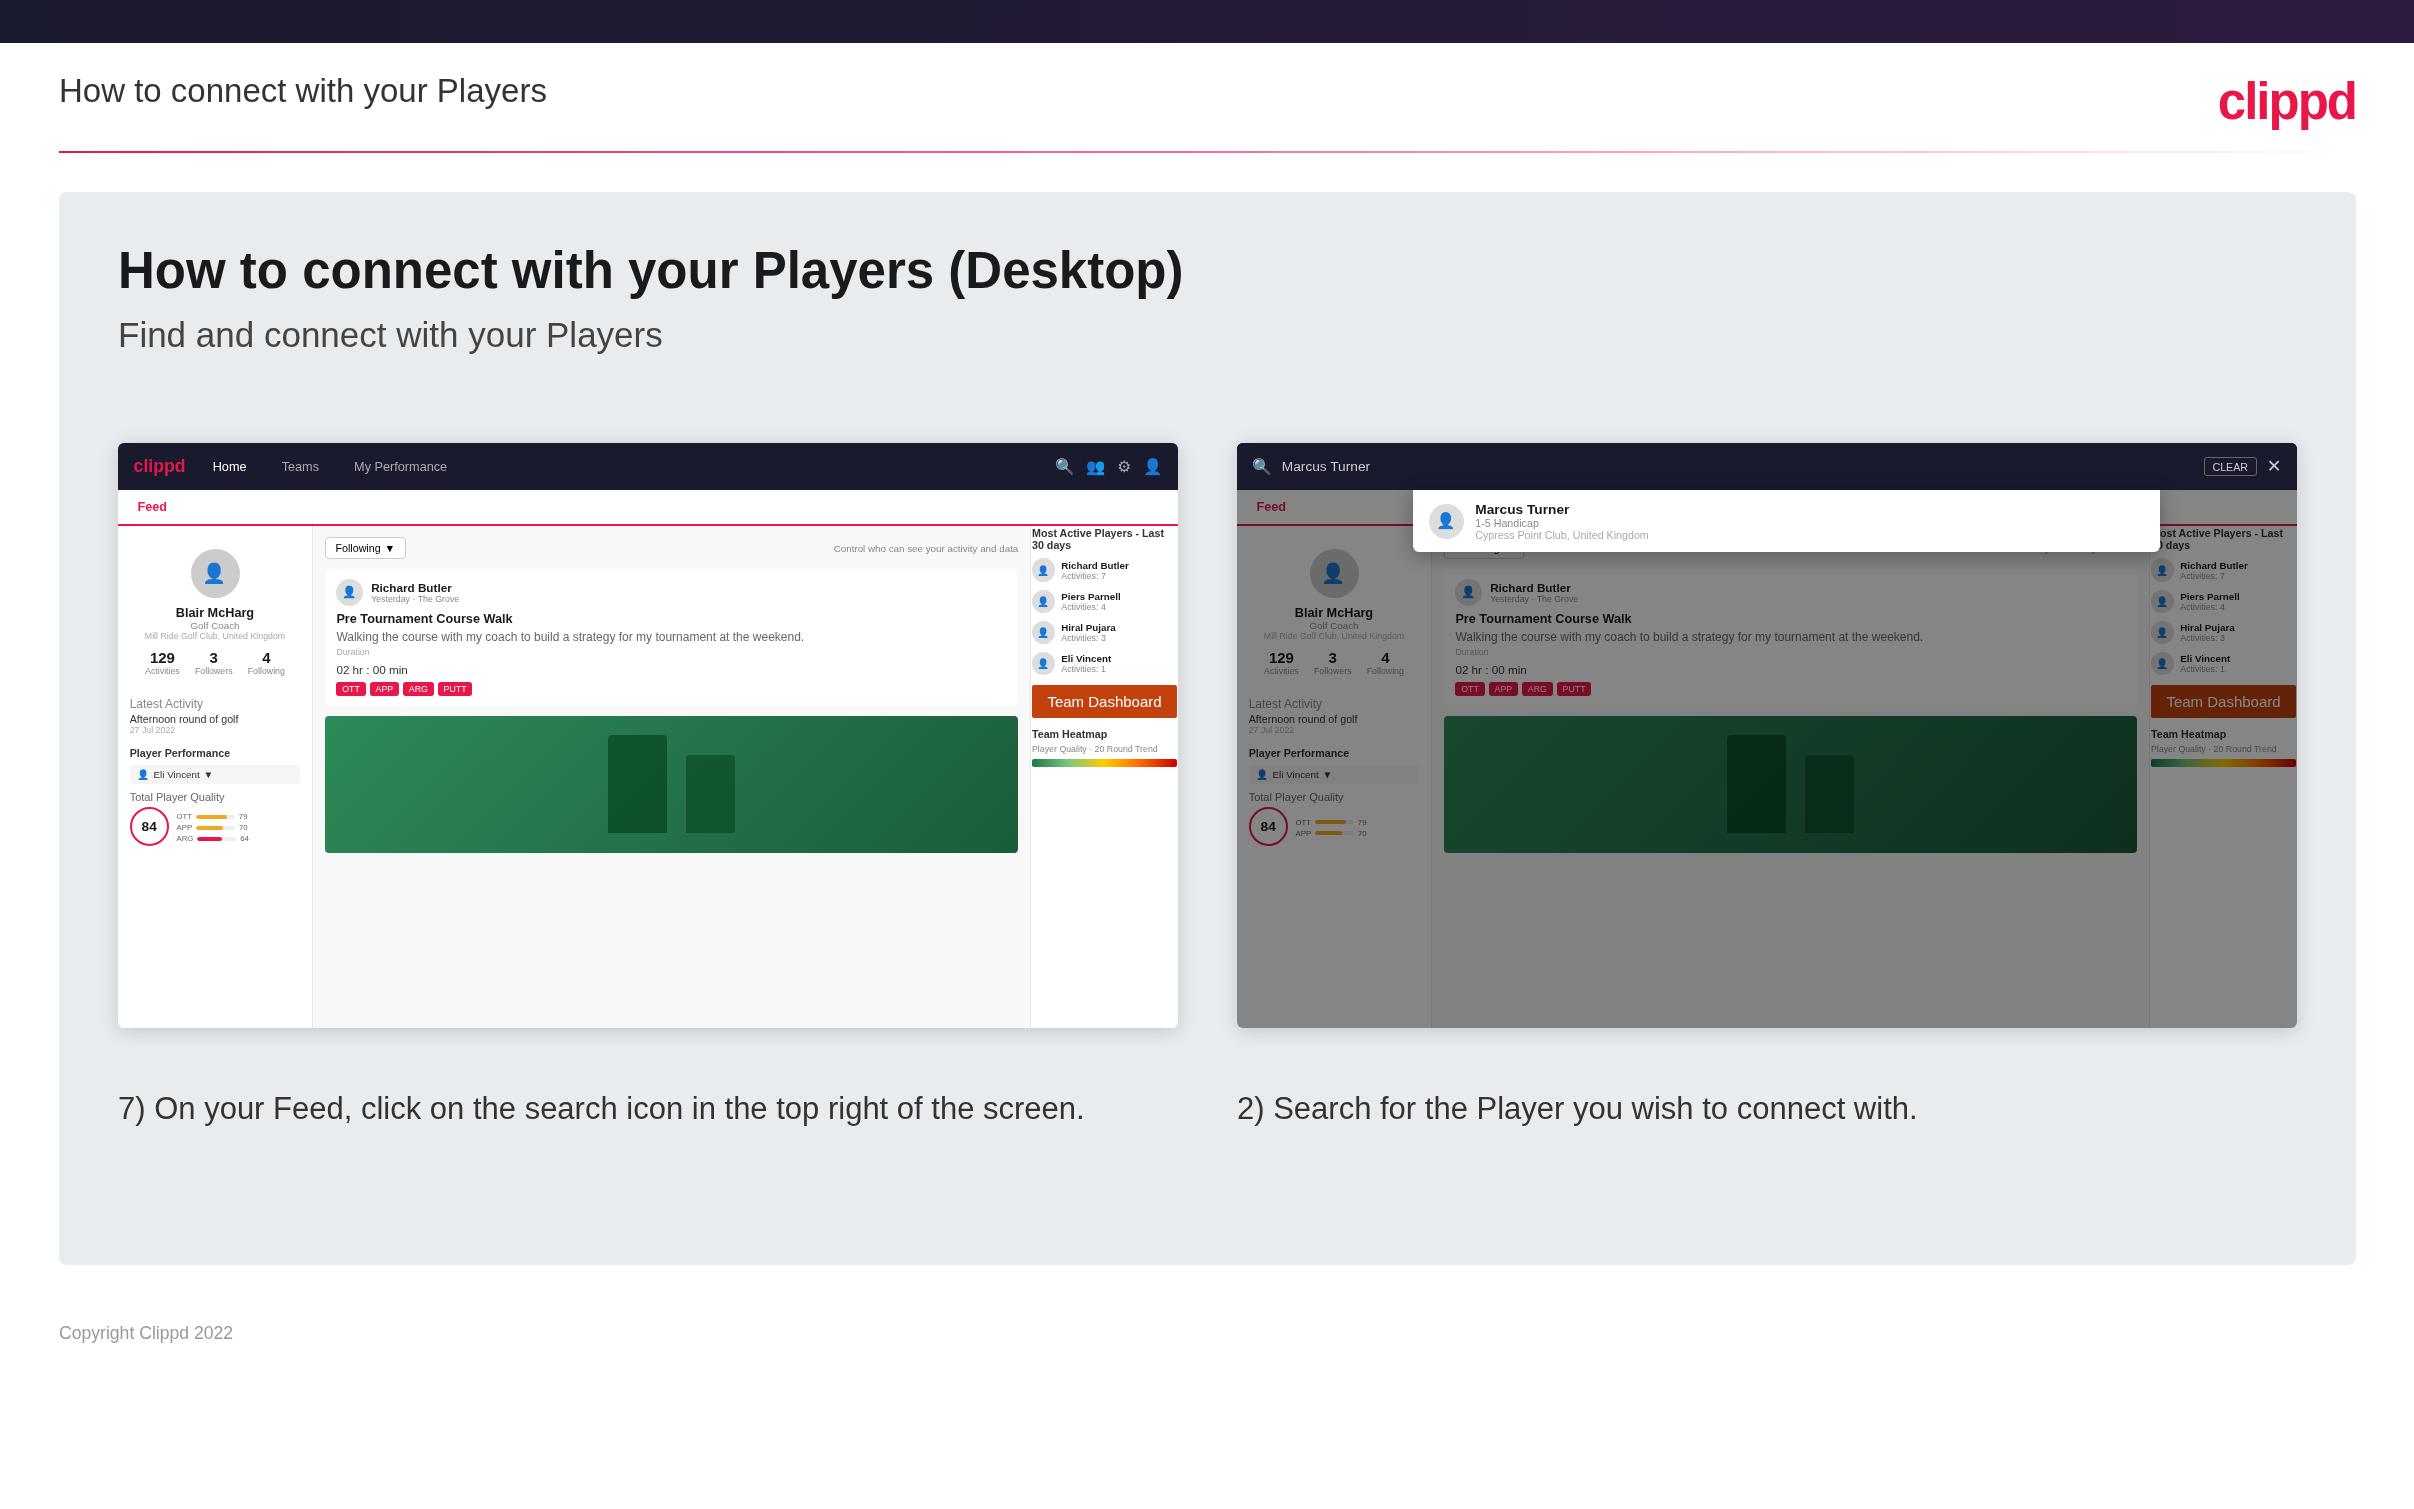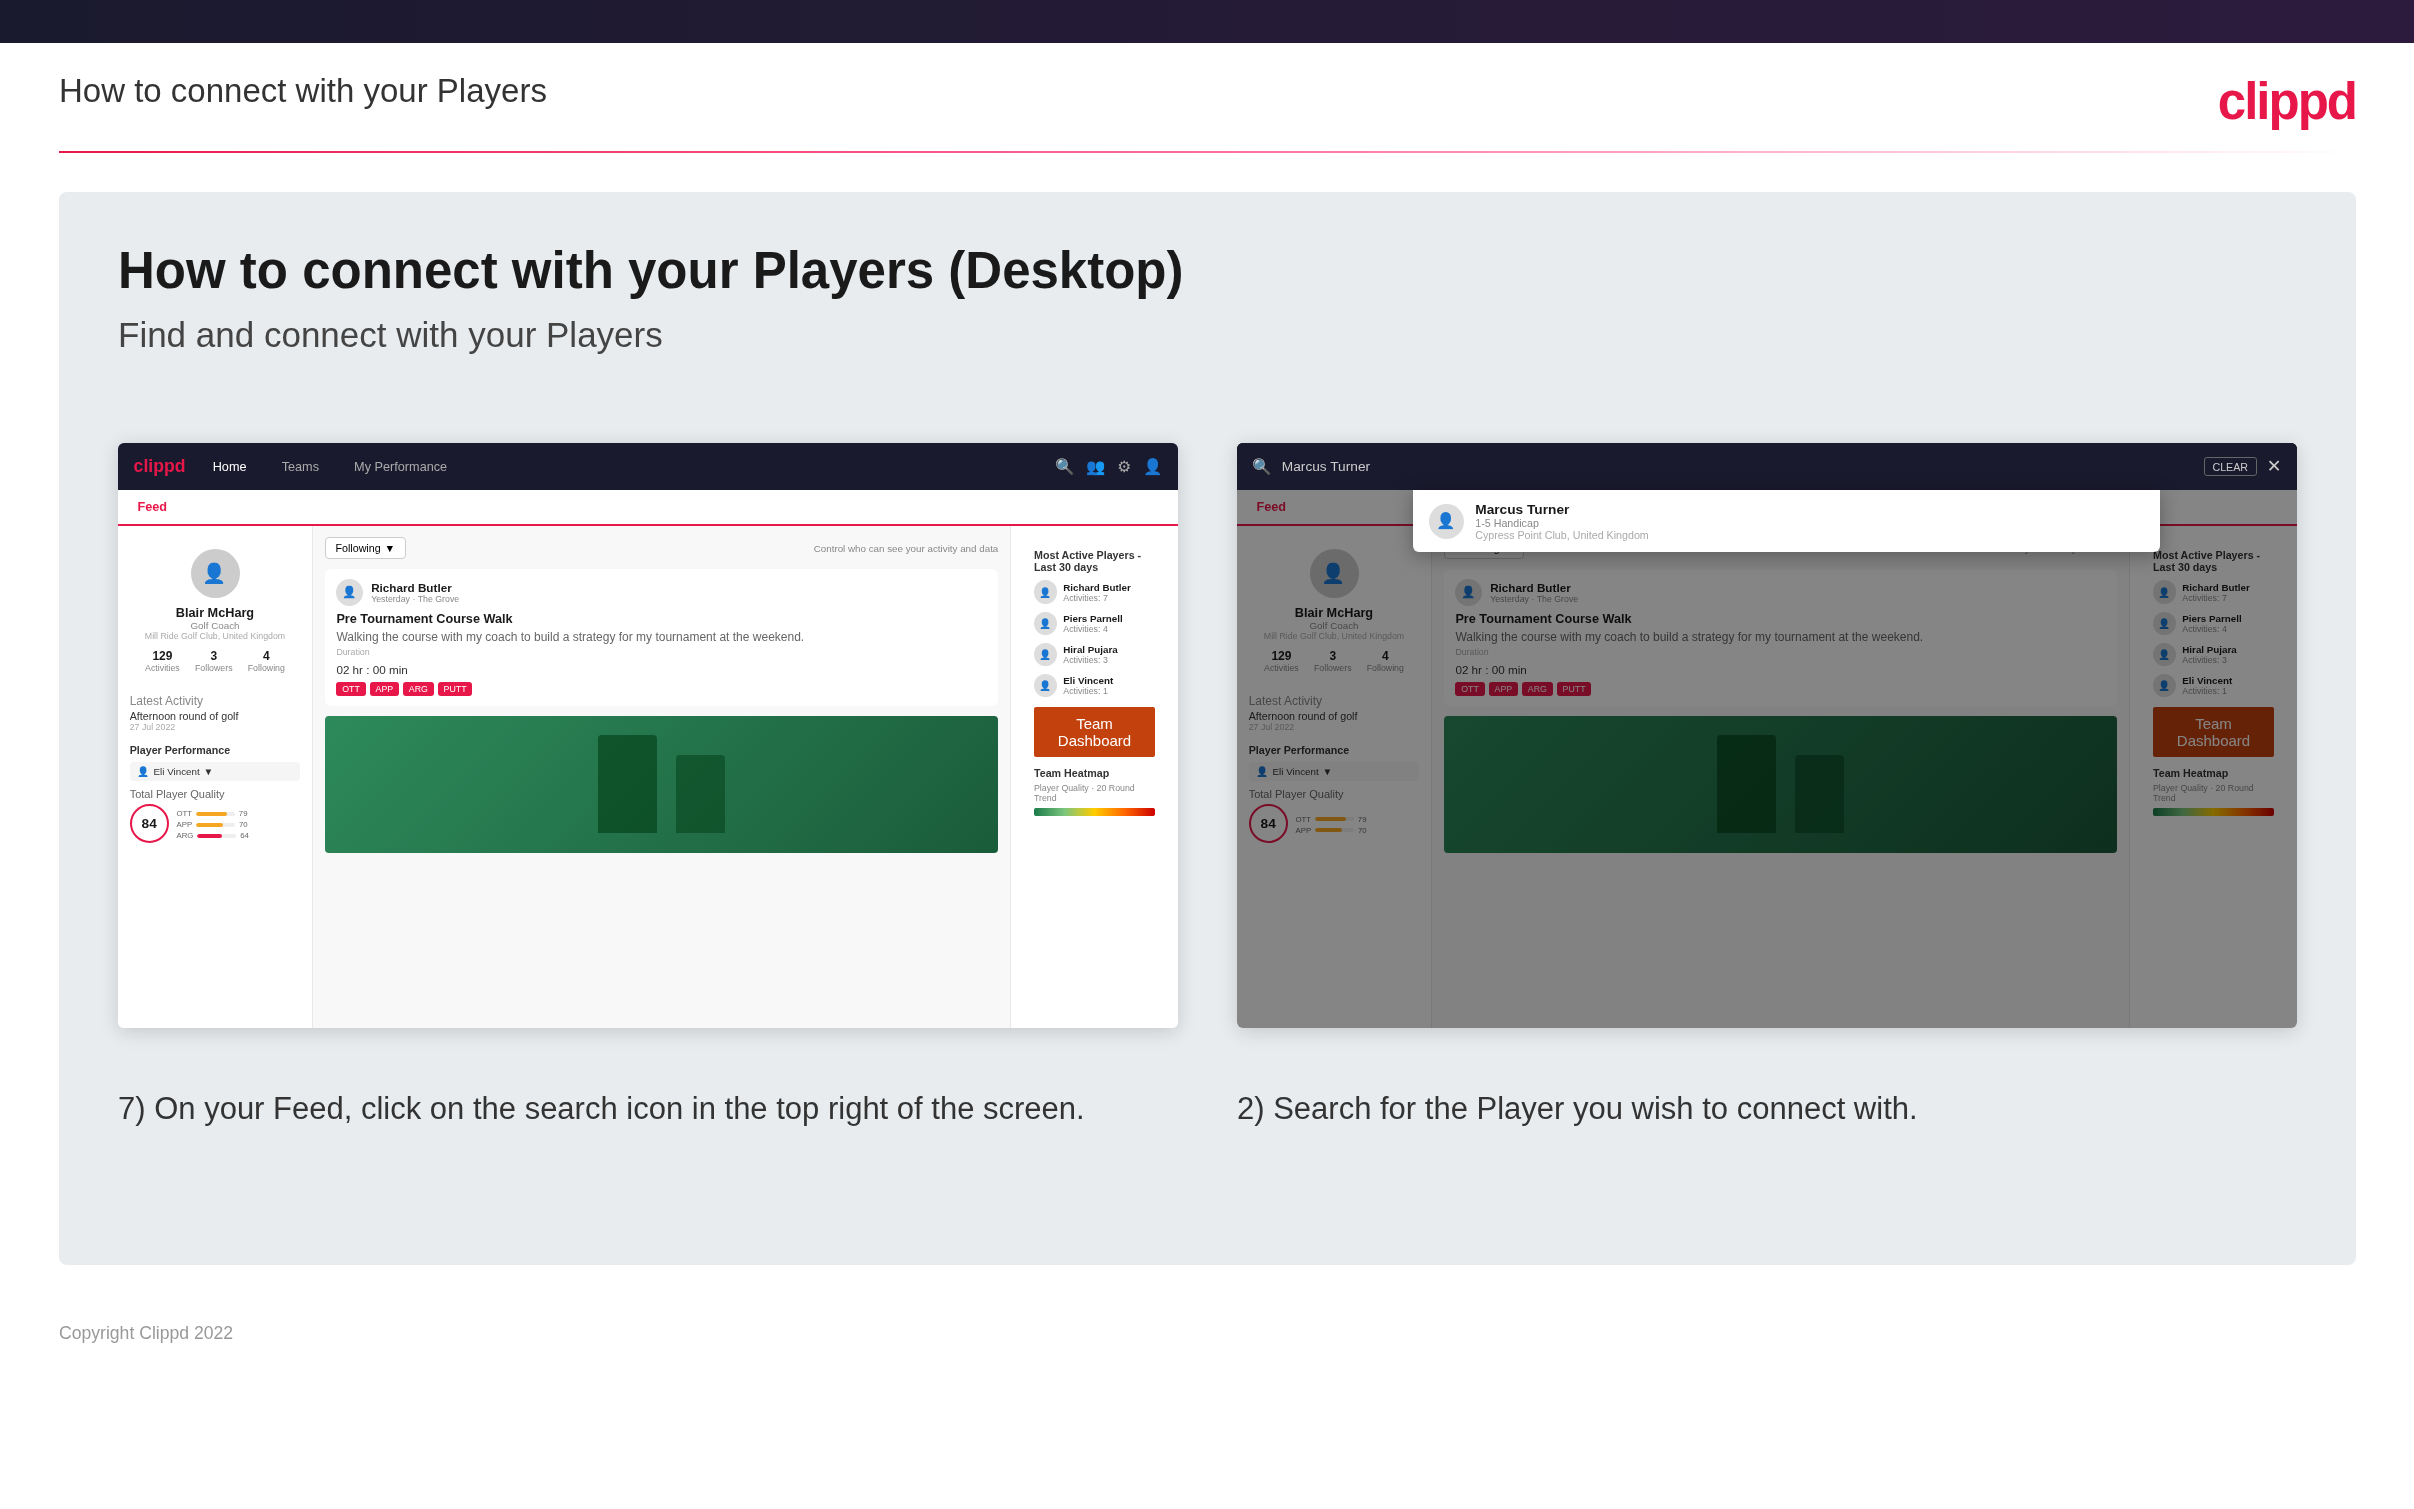--- a/index.html
+++ b/index.html
@@ -182,21 +182,21 @@
     }
     .stats-row {
       display: flex;
       justify-content: space-around;
       margin: 7.8px 0;
     }
     .stat-item {
       text-align: center;
     }
     .stat-num {
-      font-size: 12px;
+      font-size: 15px;
       font-weight: 700;
       color: #1a1a1a;
     }
     .stat-label {
       font-size: 8.8px;
       color: #888;
     }
 
     .latest-activity {
       font-size: 12px;
@@ -369,24 +369,24 @@
       border-radius: 3.9px;
       display: flex;
       align-items: center;
       justify-content: center;
       position: relative;
       overflow: hidden;
     }
 
     
     .right-panel {
-      width: 168px;
+      width: 148px;
       background: #fff;
       border-left: 1px solid #e8e8e8;
-      padding: 23px;
+      padding: 1px;
       flex-shrink: 0;
     }
 
     .active-players-title {
       font-size: 10.7px;
       font-weight: 600;
       color: #333;
       margin-bottom: 7.8px;
     }
     .player-item {

